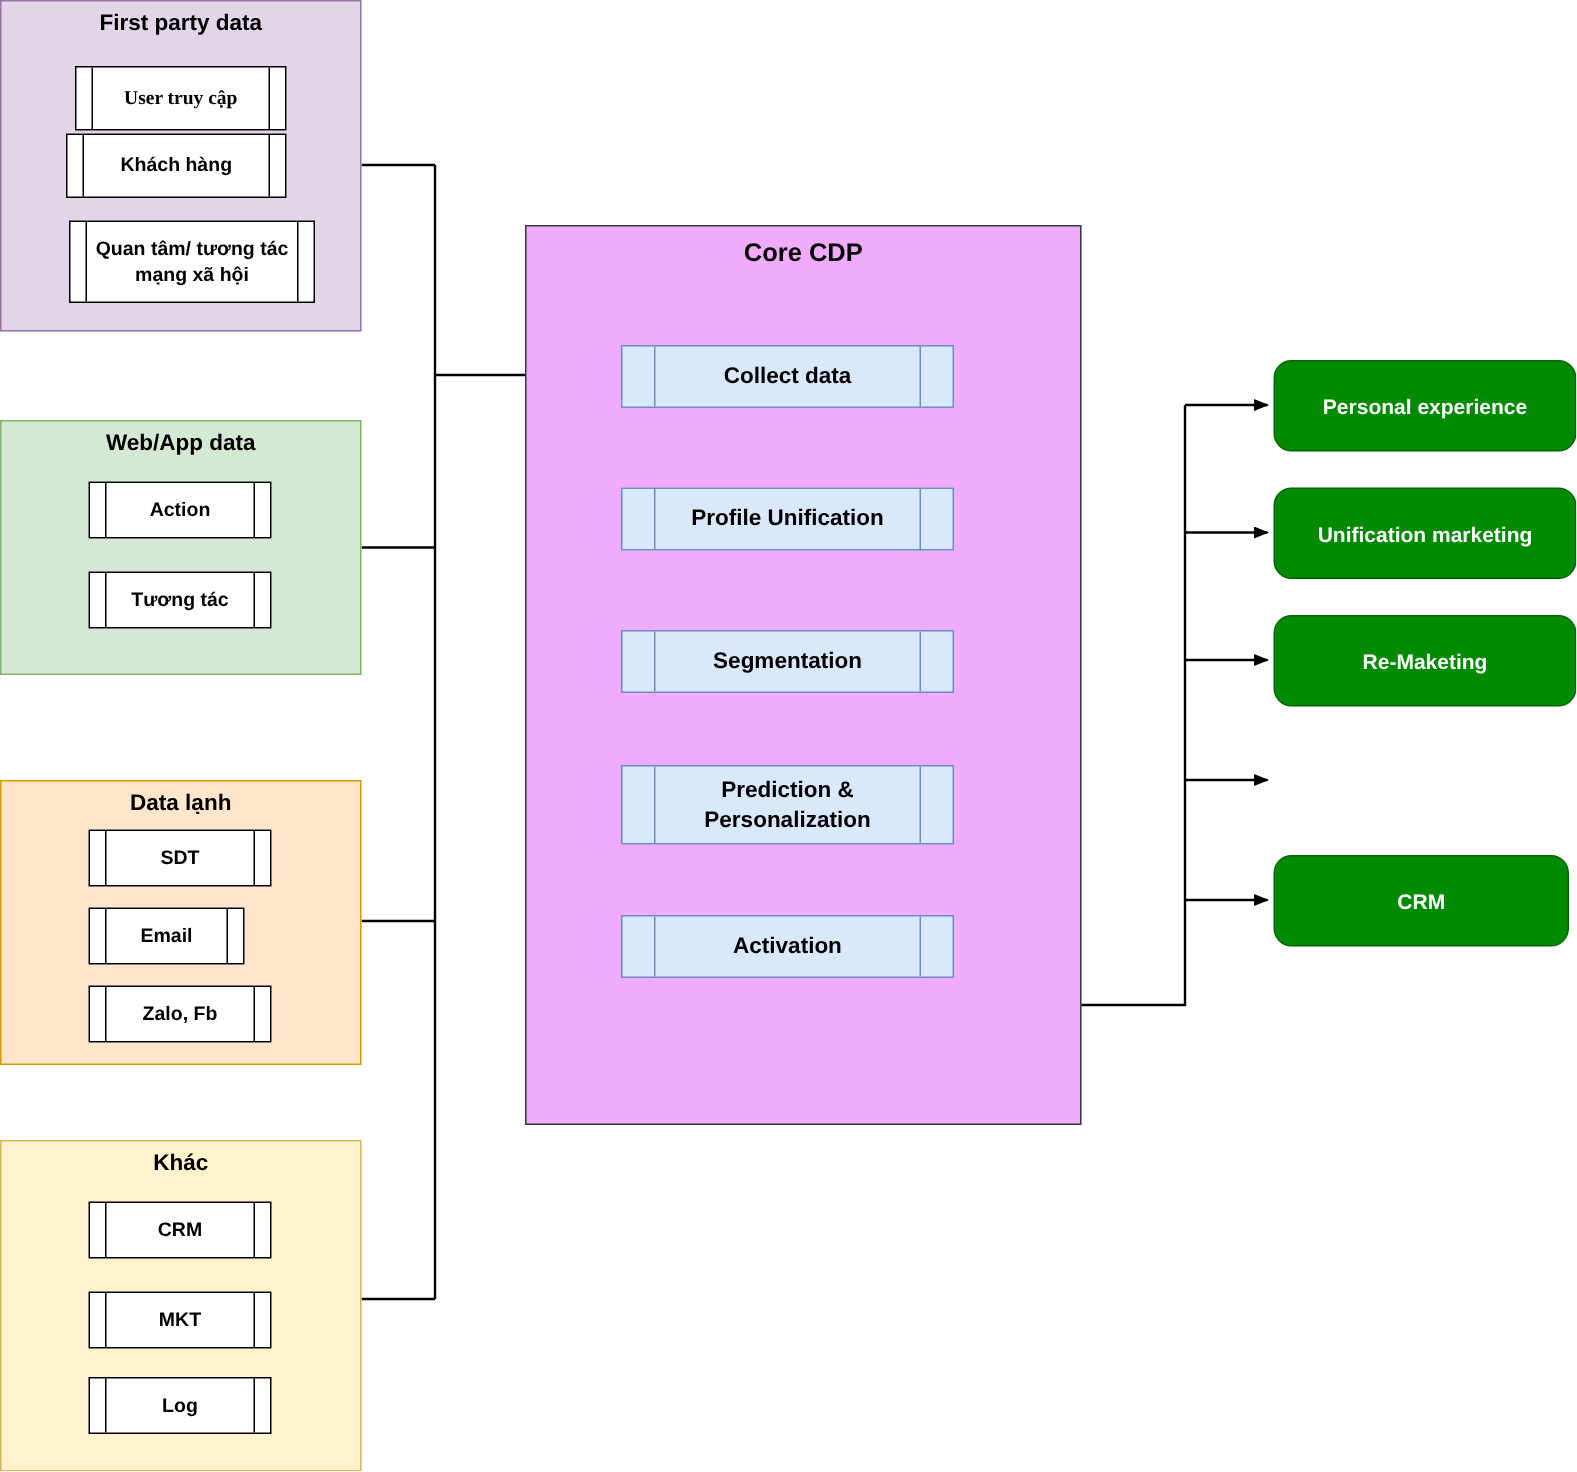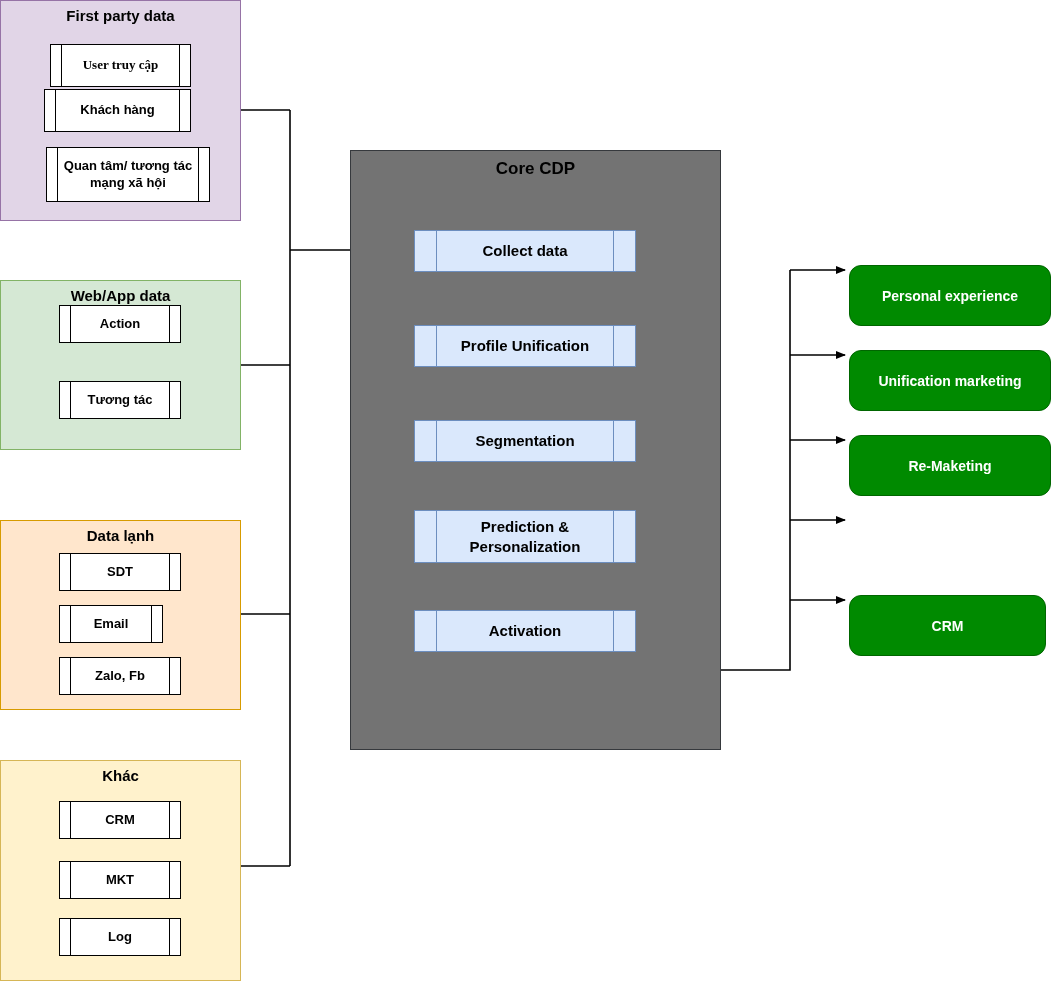--- a/index.html
+++ b/index.html
@@ -65,21 +65,21 @@
     text-align: center;
     font-size: 13px;
     font-weight: bold;
     color: #000;
     line-height: 1.25;
     padding: 0 2px;
   }
 
   
   .cdp-box {
-    background: #737373;
+    background: #f0abfc;
     border: 1px solid #36393d;
     box-sizing: border-box;
   }
   .cdp-title {
     position: absolute;
     left: 0; right: 0;
     text-align: center;
     font-size: 17px;
     font-weight: bold;
     color: #000;
@@ -121,21 +121,20 @@
     border: 1px solid #006600;
     border-radius: 12px;
     box-sizing: border-box;
     display: flex;
     align-items: center;
     justify-content: center;
     color: #ffffff;
     font-size: 14px;
     font-weight: bold;
     text-align: center;
-    margin-top: 25px;
   }
 
   
   #wires {
     position: absolute;
     left: 0; top: 0;
     width: 1051px;
     height: 981px;
     pointer-events: none;
   }
@@ -193,21 +192,21 @@
   </div>
   <div class="abs item" style="left:46px; top:147px; width:164px; height:55px;">
     <div class="pane-l"></div>
     <div class="body">Quan tâm/ tương tác mạng xã hội</div>
     <div class="pane-r"></div>
   </div>
 
   <div class="abs group g-green" style="left:0px; top:280px; width:241px; height:170px;">
     <div class="group-title" style="top:7px;">Web/App data</div>
   </div>
-  <div class="abs item" style="left:59px; top:305px; width:122px; height:38px;">
+  <div class="abs item" style="left:59px; top:321px; width:122px; height:38px;">
     <div class="pane-l"></div>
     <div class="body">Action</div>
     <div class="pane-r"></div>
   </div>
   <div class="abs item" style="left:59px; top:381px; width:122px; height:38px;">
     <div class="pane-l"></div>
     <div class="body">Tương tác</div>
     <div class="pane-r"></div>
   </div>
 

